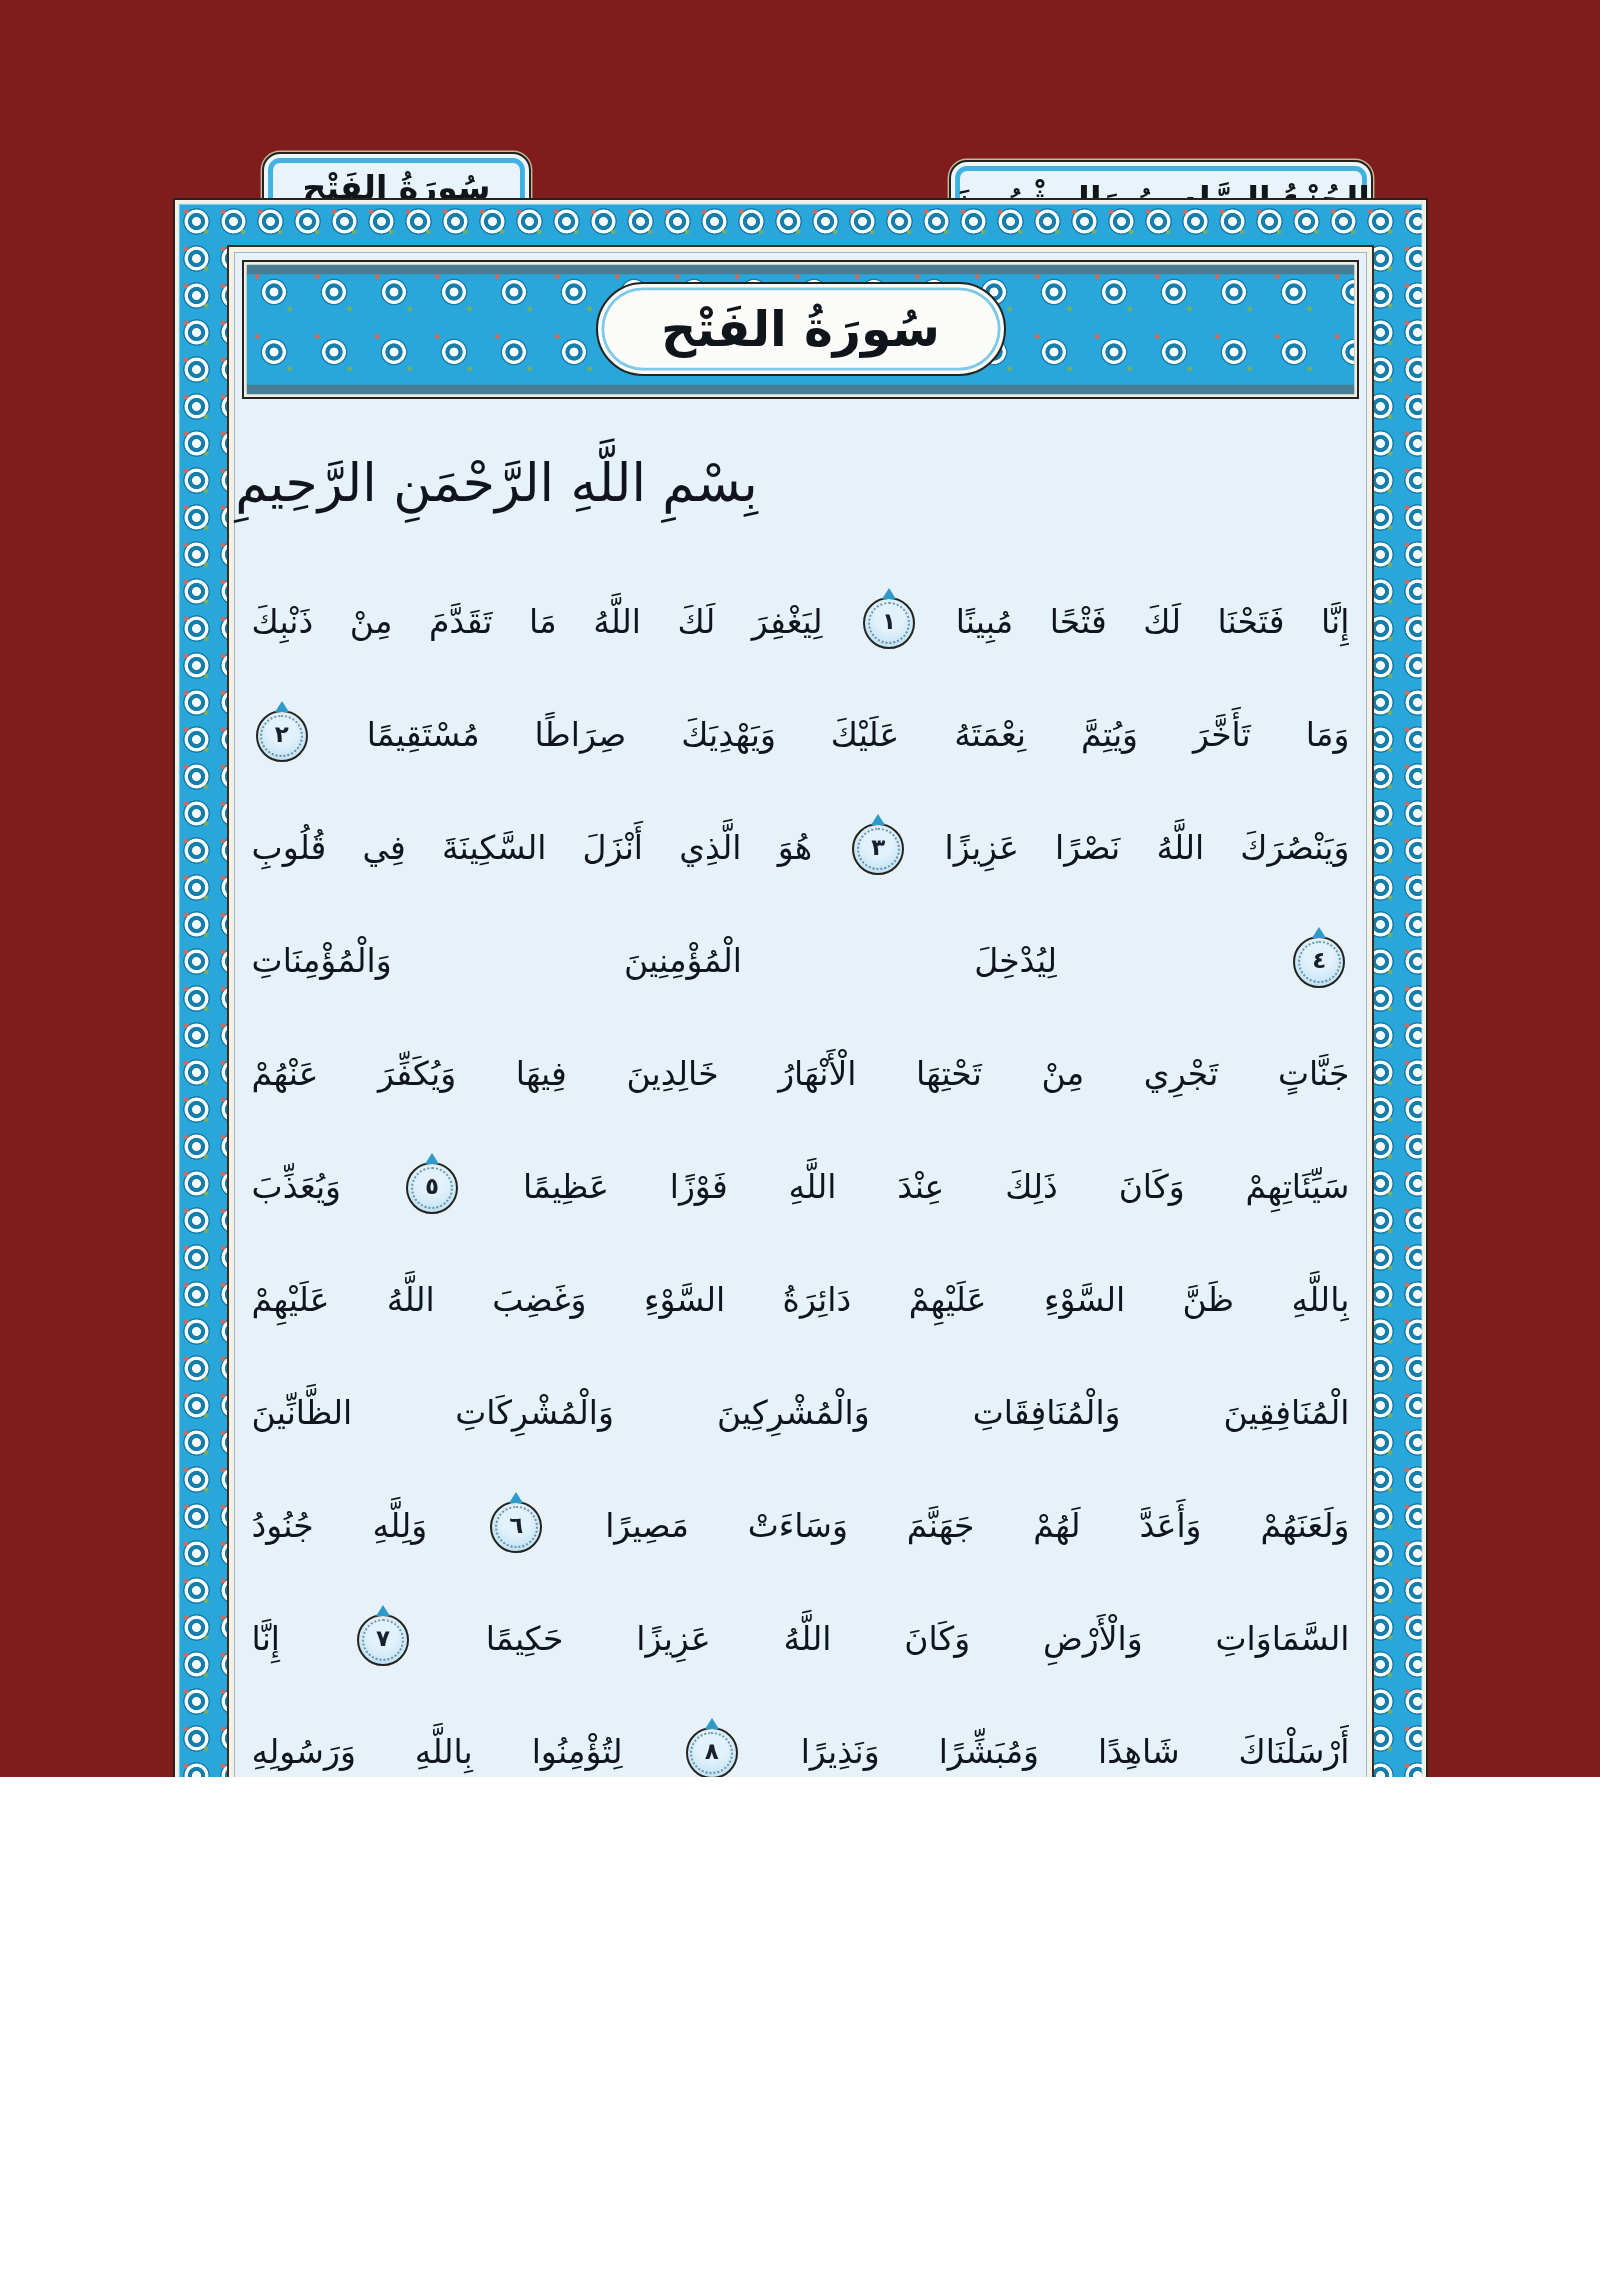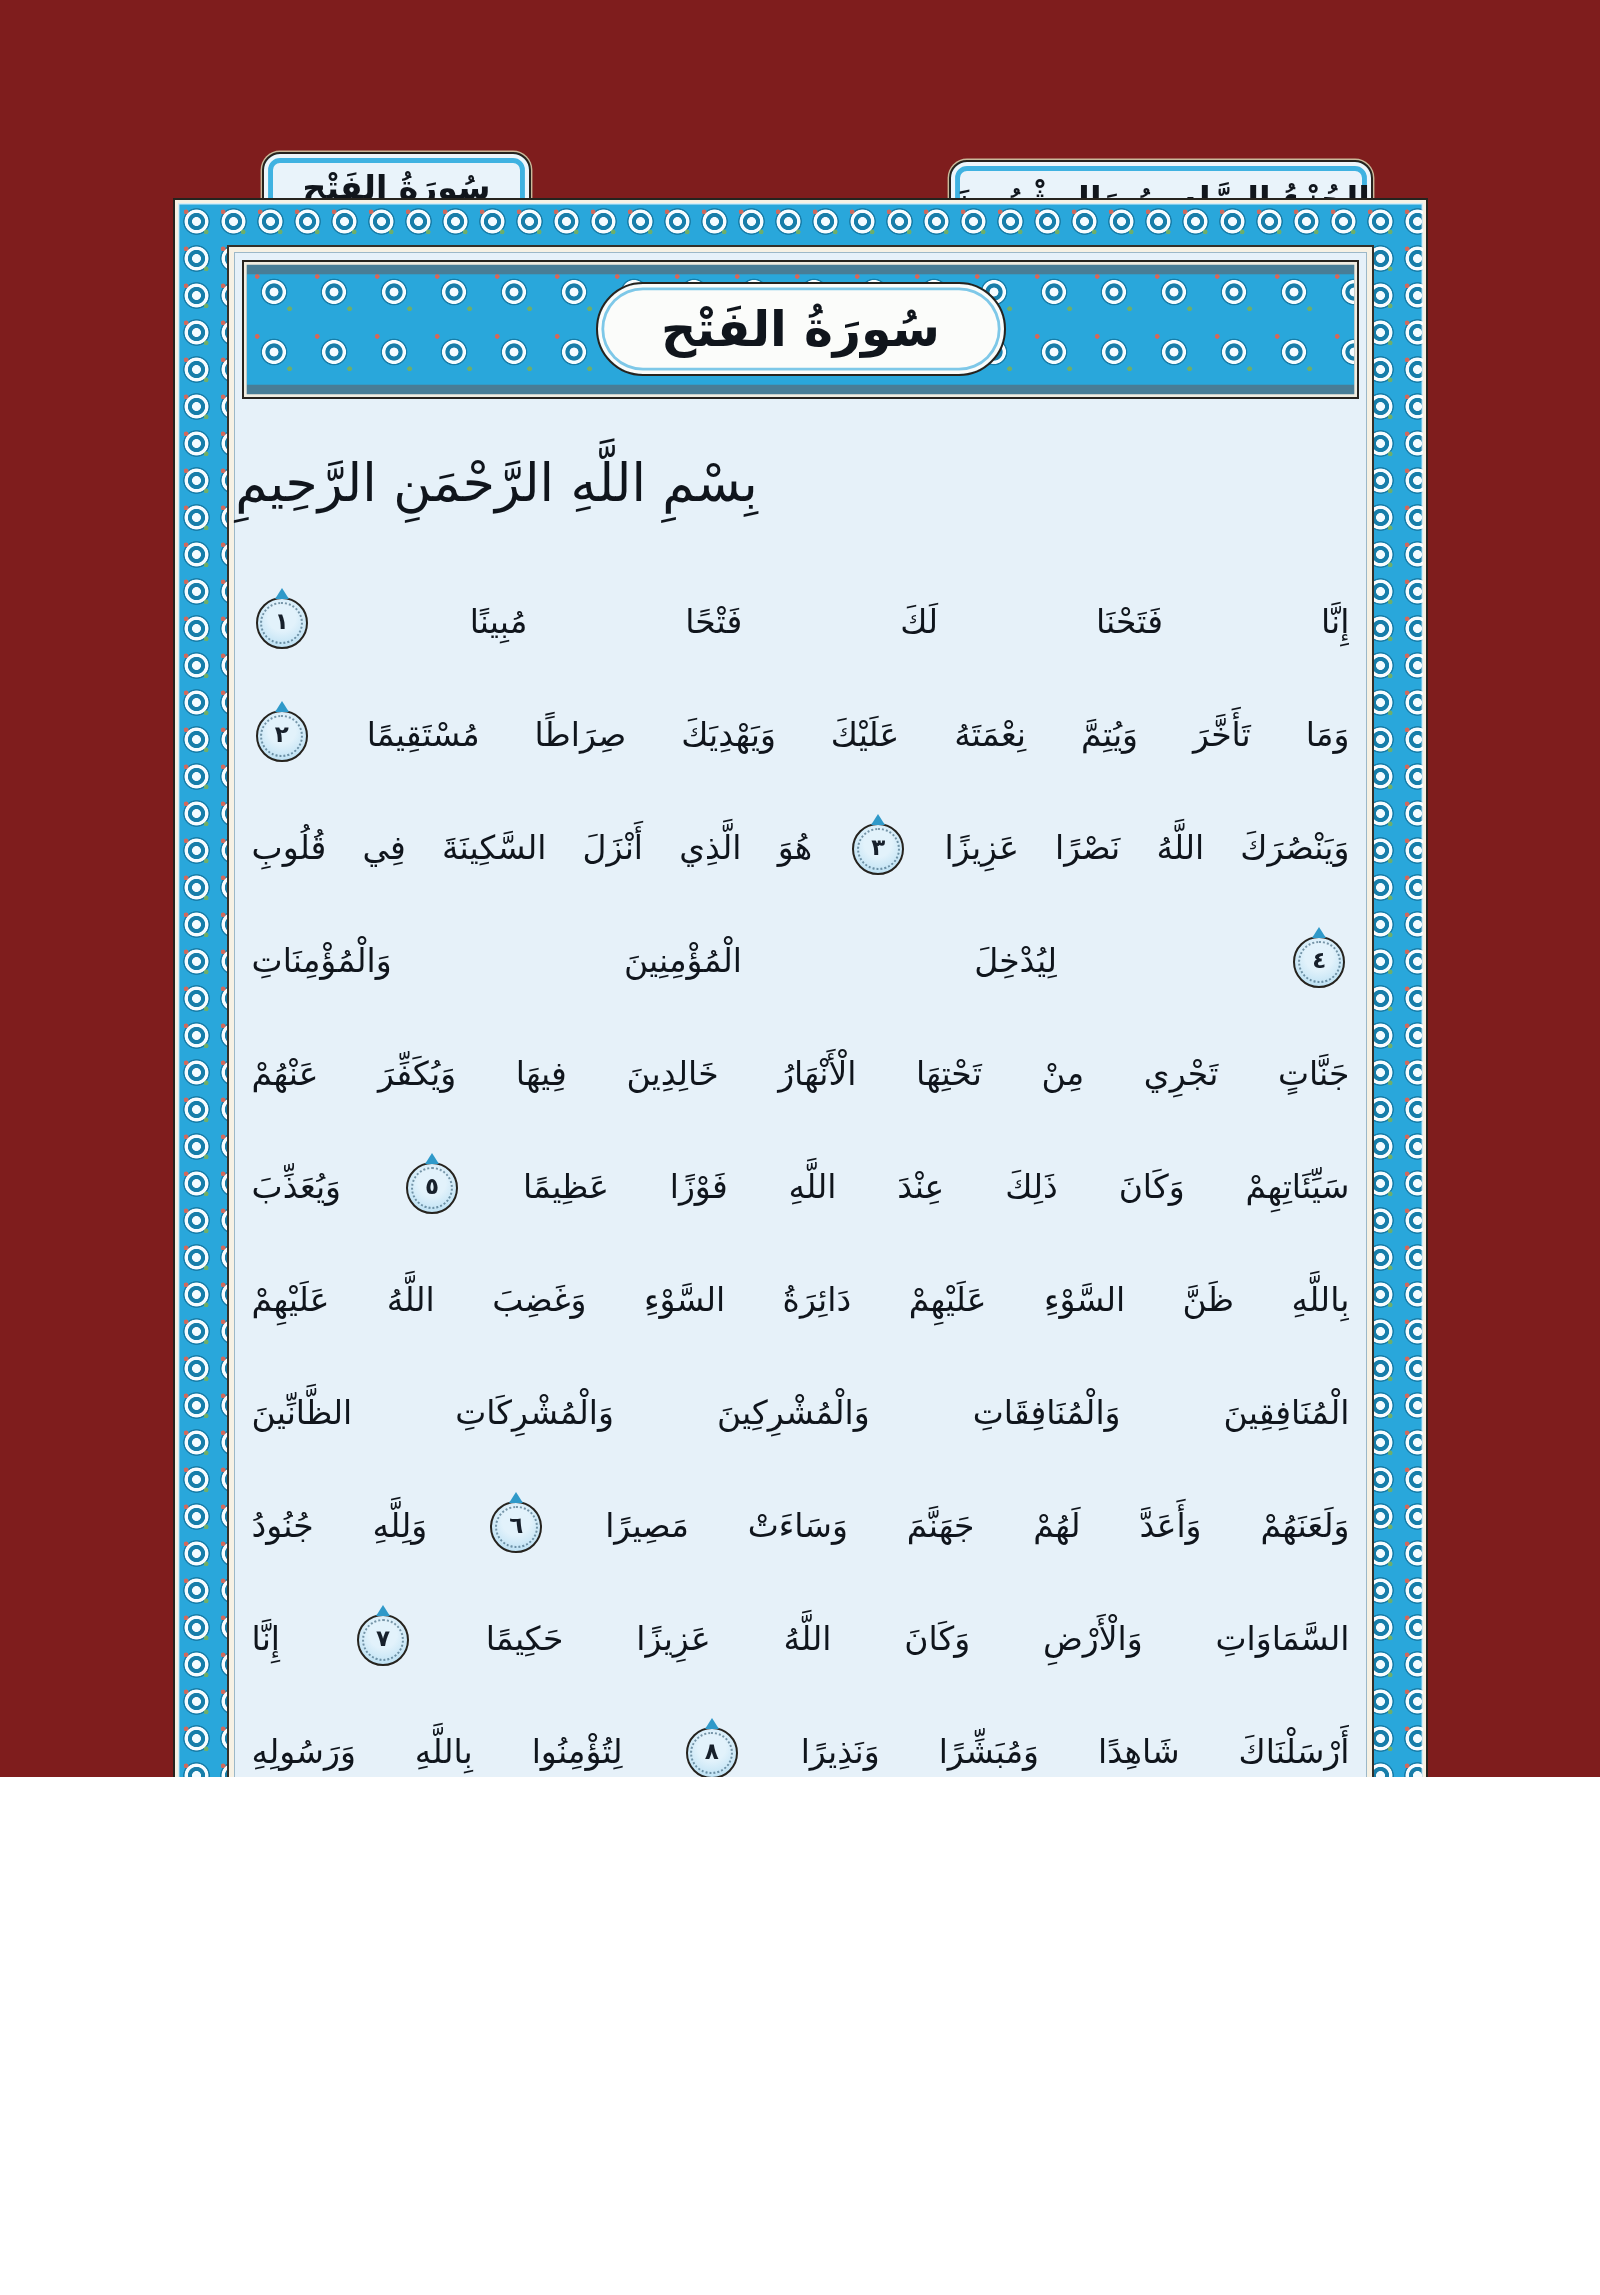--- a/index.html
+++ b/index.html
@@ -135,21 +135,21 @@
             </div>
           </div>
 
           <div class="bismillah">
             <span>بِسْمِ اللَّهِ الرَّحْمَنِ الرَّحِيمِ</span>
           </div>
 
           <div class="lines">
               <div class="line"><span>إِنَّا فَتَحْنَا لَكَ فَتْحًا مُبِينًا</span> <span class="ayah">
                   <span class="num">١</span>
-                </span> </div>
+                </span> <span>لِيَغْفِرَ لَكَ اللَّهُ مَا تَقَدَّمَ مِنْ ذَنْبِكَ</span></div>
               <div class="line"><span>وَمَا تَأَخَّرَ وَيُتِمَّ نِعْمَتَهُ عَلَيْكَ وَيَهْدِيَكَ صِرَاطًا مُسْتَقِيمًا</span> <span class="ayah">
                   <span class="num">٢</span>
                 </span></div>
               <div class="line"><span>وَيَنْصُرَكَ اللَّهُ نَصْرًا عَزِيزًا</span> <span class="ayah">
                   <span class="num">٣</span>
                 </span> <span>هُوَ الَّذِي أَنْزَلَ السَّكِينَةَ فِي قُلُوبِ</span></div>
               <div class="line"> <span class="ayah">
                   <span class="num">٤</span>
                 </span> <span>لِيُدْخِلَ الْمُؤْمِنِينَ وَالْمُؤْمِنَاتِ</span></div>
               <div class="line"><span>جَنَّاتٍ تَجْرِي مِنْ تَحْتِهَا الْأَنْهَارُ خَالِدِينَ فِيهَا وَيُكَفِّرَ عَنْهُمْ</span></div>

